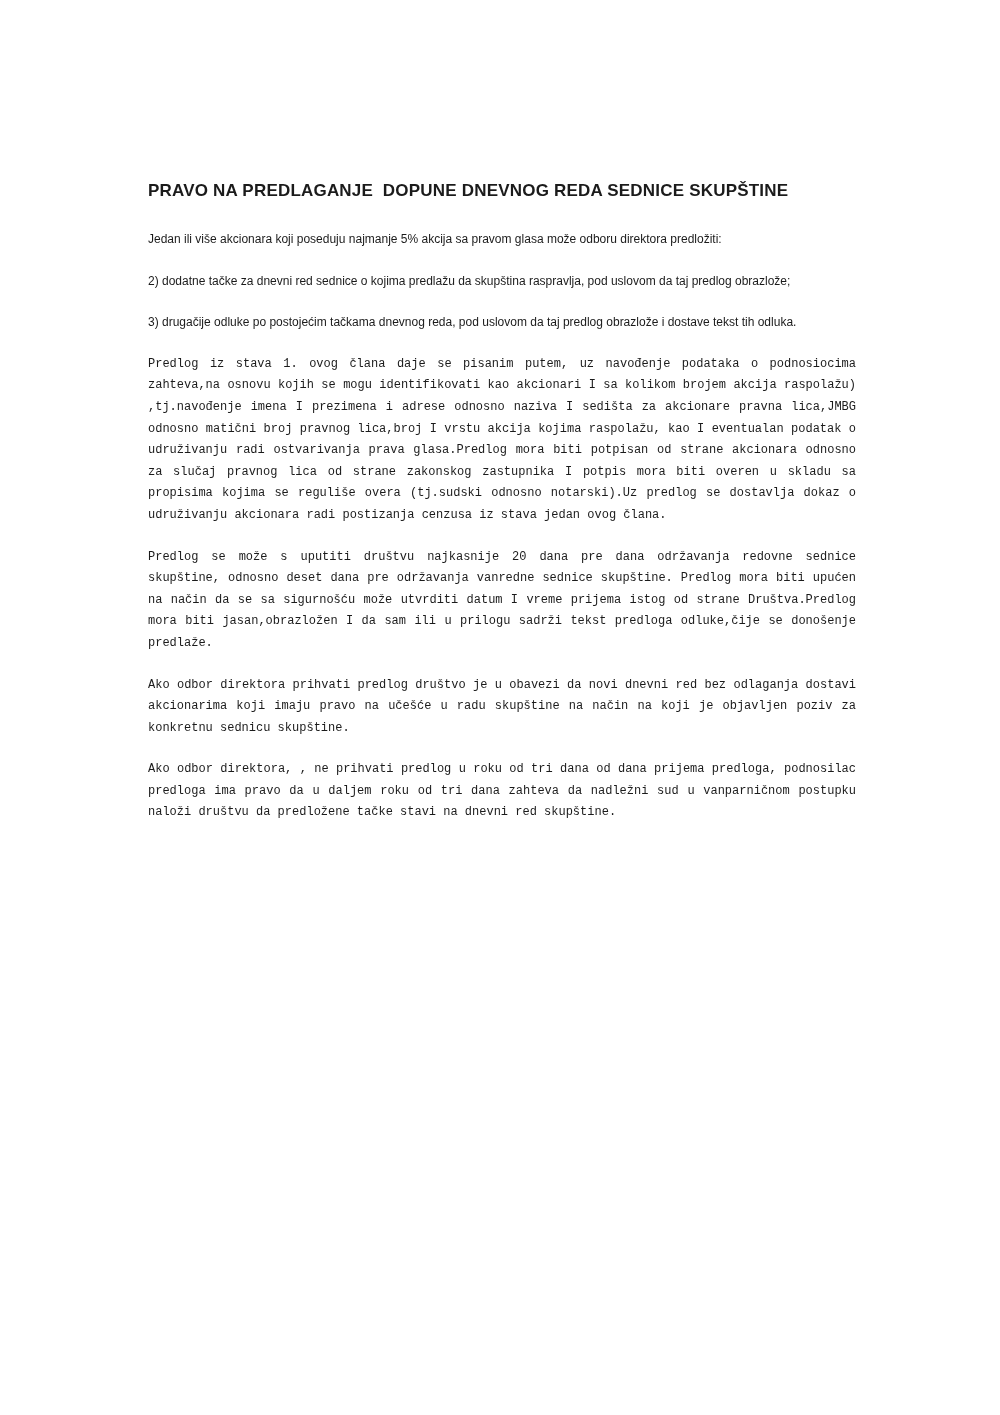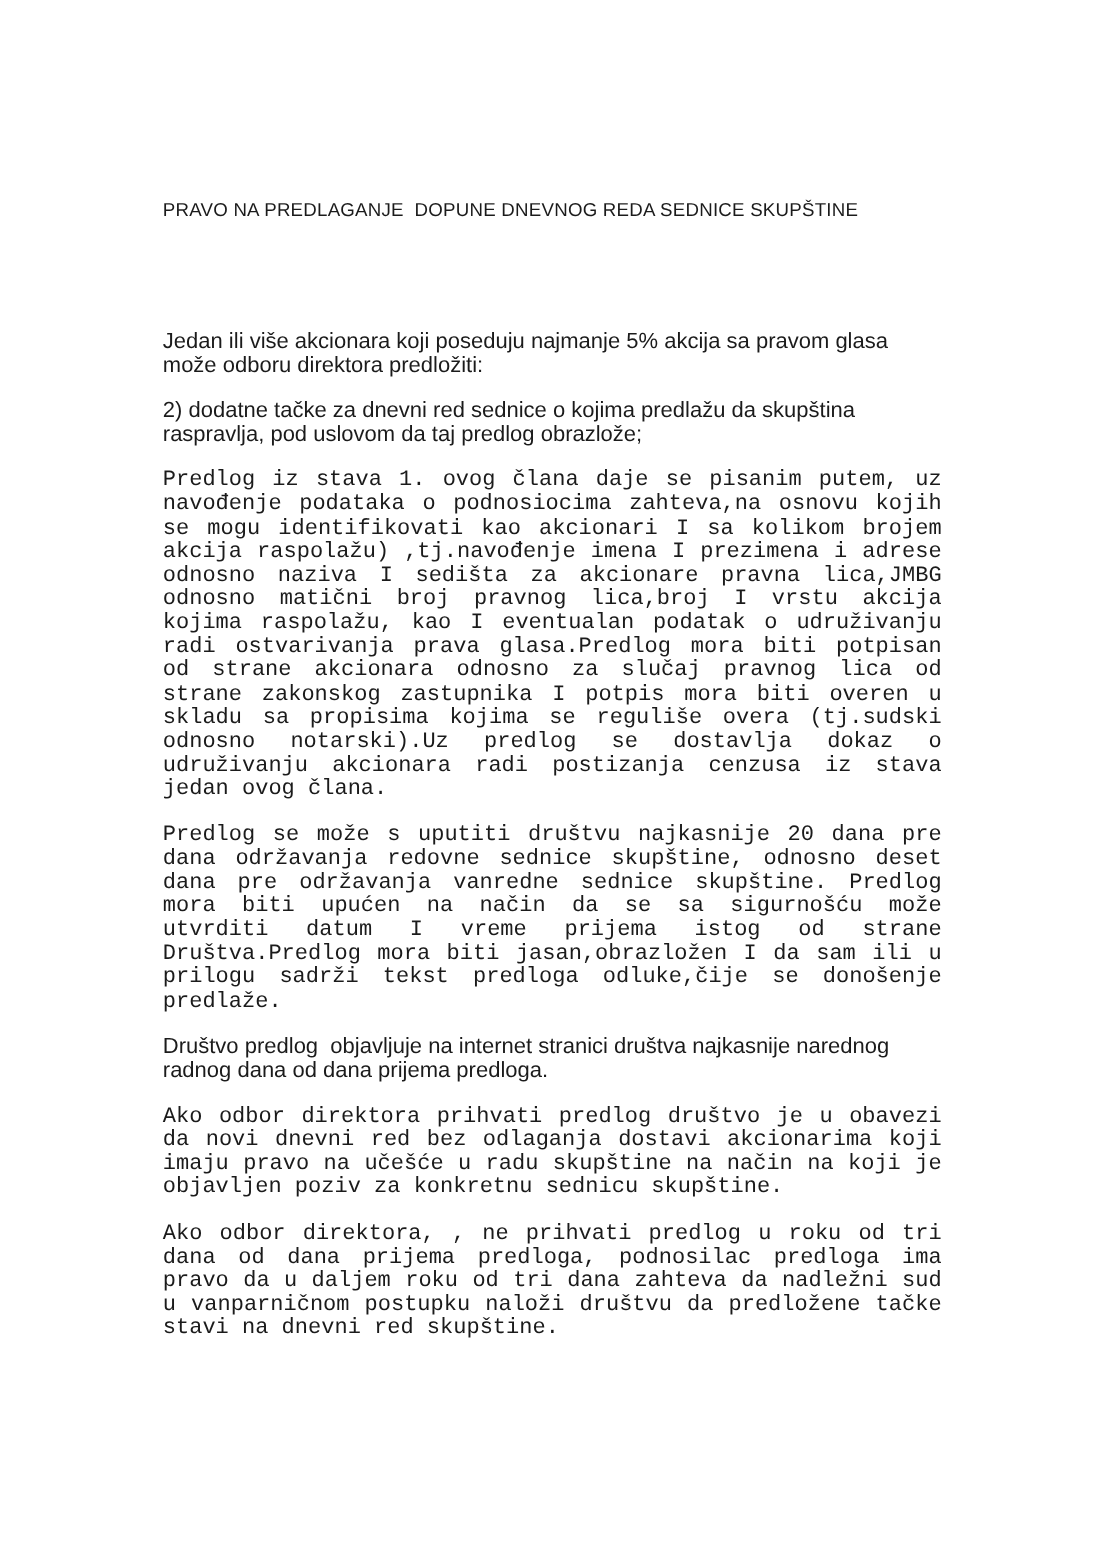--- a/index.html
+++ b/index.html
@@ -17,28 +17,28 @@
     overflow: hidden;
   }
   .content {
     position: absolute;
     left: 148px;
     top: 178px;
     width: 708px;
   }
   .doc-title {
     font-size: 17px;
-    font-weight: normal;
+    font-weight: bold;
     line-height: 25px;
-    margin: 0 0 97px 0;
+    margin: 0 0 26px 0;
     white-space: pre-wrap;
     letter-spacing: 0.2px;
   }
   p.para {
-    font-size: 20px;
+    font-size: 12px;
     line-height: 21.6px;
     margin: 0 0 20px 0;
     white-space: pre-wrap;
   }
   p.justify {
     text-align: justify;
     font-family: Liberation Mono, monospace;
   }
   p.justify-last {
     text-align: justify;
@@ -51,26 +51,26 @@
 <div class="page">
   <div class="content">
 
     <h1 class="doc-title">PRAVO NA PREDLAGANJE  DOPUNE DNEVNOG REDA SEDNICE SKUPŠTINE</h1>
 
     <p class="para">Jedan ili više akcionara koji poseduju najmanje 5% akcija sa pravom glasa može odboru direktora predložiti:</p>
 
     <p class="para">2) dodatne tačke za dnevni red sednice o kojima predlažu da skupština raspravlja, pod uslovom da taj predlog obrazlože;</p>
 
 
+    <p class="para">3) drugačije odluke po postojećim tačkama dnevnog reda, pod uslovom da taj predlog obrazlože i dostave tekst tih odluka.</p>
 
     <p class="para justify">Predlog iz stava 1. ovog člana daje se pisanim putem, uz navođenje podataka o podnosiocima zahteva,na osnovu kojih se mogu identifikovati kao akcionari I sa kolikom brojem akcija raspolažu) ,tj.navođenje imena I prezimena i adrese odnosno naziva I sedišta za akcionare pravna lica,JMBG odnosno matični broj pravnog lica,broj I vrstu akcija kojima raspolažu, kao I eventualan podatak o udruživanju radi ostvarivanja prava glasa.Predlog mora biti potpisan od strane akcionara odnosno za slučaj pravnog lica od strane zakonskog zastupnika I potpis mora biti overen u skladu sa propisima kojima se reguliše overa (tj.sudski odnosno notarski).Uz predlog se dostavlja dokaz o udruživanju akcionara radi postizanja cenzusa iz stava jedan ovog člana.</p>
 
     <p class="para justify">Predlog se može s uputiti društvu najkasnije 20 dana pre dana održavanja redovne sednice skupštine, odnosno deset dana pre održavanja vanredne sednice skupštine. Predlog mora biti upućen na način da se sa sigurnošću može utvrditi datum I vreme prijema istog od strane Društva.Predlog mora biti jasan,obrazložen I da sam ili u prilogu sadrži tekst predloga odluke,čije se donošenje predlaže.</p>
 
-    <p class="para">Društvo predlog  objavljuje na internet stranici društva najkasnije narednog radnog dana od dana prijema predloga.</p>
 
 
     <p class="para justify">Ako odbor direktora prihvati predlog društvo je u obavezi da novi dnevni red bez odlaganja dostavi akcionarima koji imaju pravo na učešće u radu skupštine na način na koji je objavljen poziv za konkretnu sednicu skupštine.</p>
 
     <p class="para justify">Ako odbor direktora, , ne prihvati predlog u roku od tri dana od dana prijema predloga, podnosilac predloga ima pravo da u daljem roku od tri dana zahteva da nadležni sud u vanparničnom postupku naloži društvu da predložene tačke stavi na dnevni red skupštine.</p>
 
 
   </div>
 </div>
 

